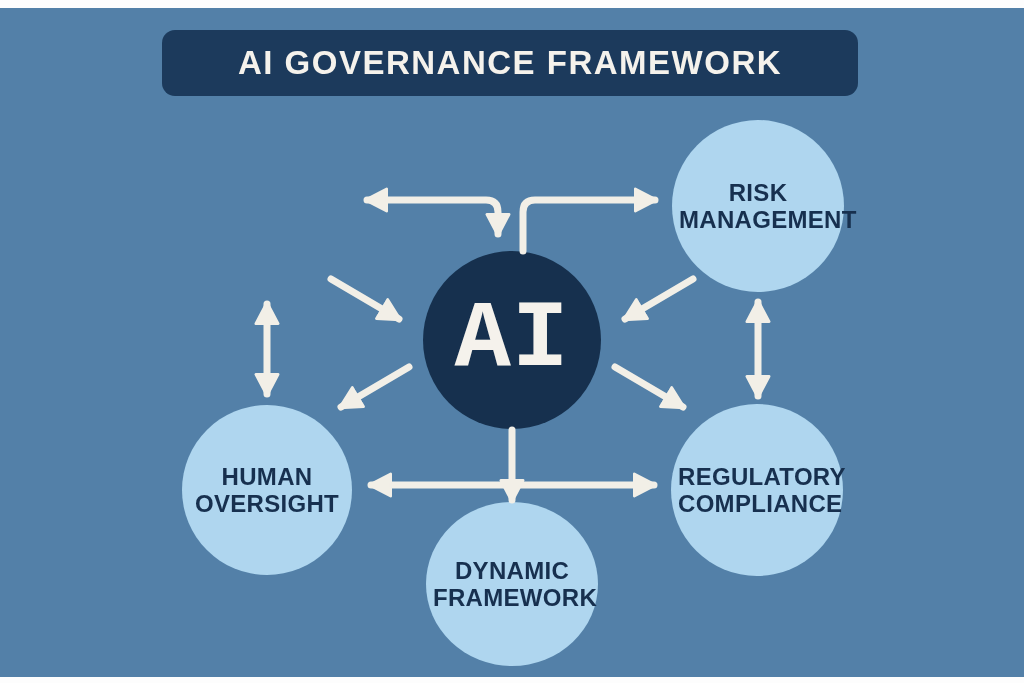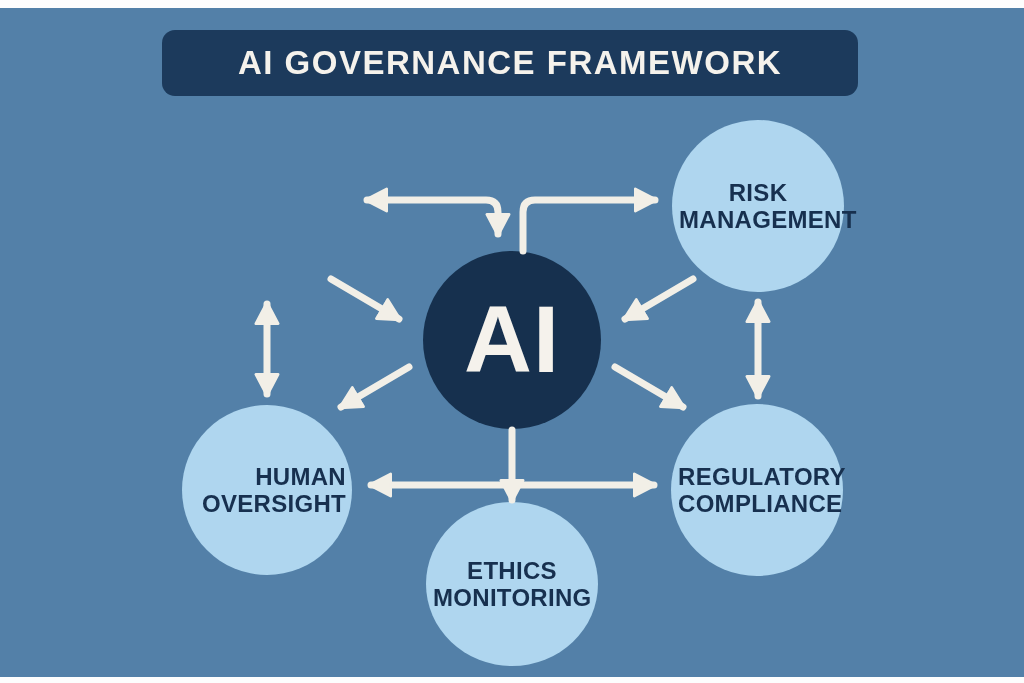--- a/index.html
+++ b/index.html
@@ -35,31 +35,31 @@
     position:absolute;border-radius:50%;
     background:var(--node-fill);
     display:flex;align-items:center;justify-content:center;text-align:center;
   }
   .node span{
     color:var(--node-text);font-size:24px;font-weight:700;line-height:1.14;
     letter-spacing:0.3px;max-width:158px;
   }
   .node-ethics{left:180px;top:121px;width:170px;height:170px;}
   .node-risk{left:672px;top:120px;width:172px;height:172px;}
-  .node-human{left:182px;top:405px;width:170px;height:170px;text-align:right;}
+  .node-human{left:182px;top:405px;width:170px;height:170px;}
   .node-regulatory{left:671px;top:404px;width:172px;height:172px;}
   .node-dynamic{left:426px;top:502px;width:172px;height:164px;}
 
   .node-center{
     position:absolute;left:423px;top:251px;width:178px;height:178px;border-radius:50%;
     background:var(--center-fill);
     display:flex;align-items:center;justify-content:center;
   }
   .node-center span{
-    color:var(--banner-text);font-size:94px;font-weight:700;letter-spacing:1px;
+    color:var(--banner-text);font-size:94px;font-weight:700;letter-spacing:1px;font-family:Liberation Mono, monospace;
   }
 
   svg.arrows{position:absolute;left:0;top:0;pointer-events:none;}
   svg.arrows path.shaft{
     fill:none;stroke:var(--arrow);stroke-width:7;stroke-linecap:round;stroke-linejoin:round;
   }
   svg.arrows .head{fill:var(--arrow);stroke:var(--arrow);stroke-width:1;stroke-linejoin:round;}
 </style>
 </head>
 <body>
@@ -76,21 +76,21 @@
   <div class="node node-risk">
     <span>RISK MANAGEMENT</span>
   </div>
   <div class="node node-human">
     <span>HUMAN OVERSIGHT</span>
   </div>
   <div class="node node-regulatory">
     <span>REGULATORY COMPLIANCE</span>
   </div>
   <div class="node node-dynamic">
-    <span>ETHICS MONITORING</span>
+    <span>DYNAMIC FRAMEWORK</span>
   </div>
 
   <div class="node-center">
     <span>AI</span>
   </div>
 
   <svg class="arrows" width="1024" height="683" viewBox="0 0 1024 683">
     <defs>
       <marker id="head" viewBox="0 0 10 10" refX="8" refY="5" markerWidth="3.8" markerHeight="3.8" orient="auto-start-reverse" markerUnits="strokeWidth">
         <path class="head" d="M0.6,0.8 L8.6,5 L0.6,9.2 Z"></path>

